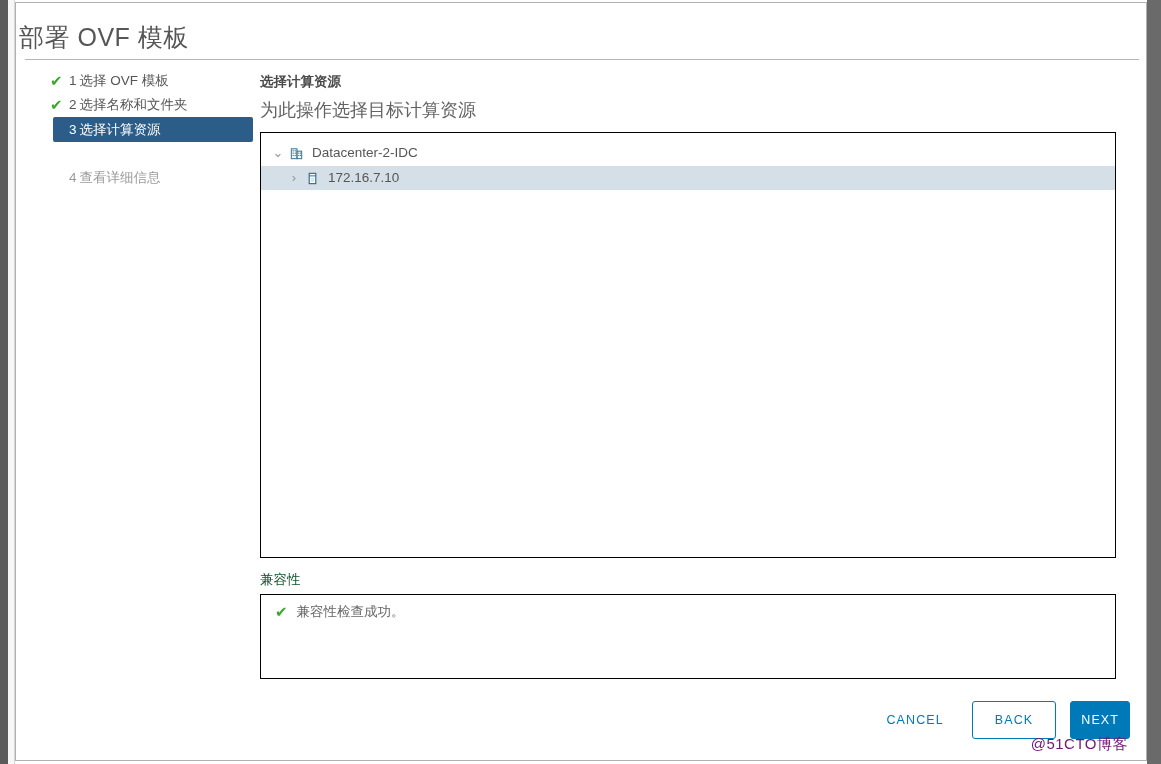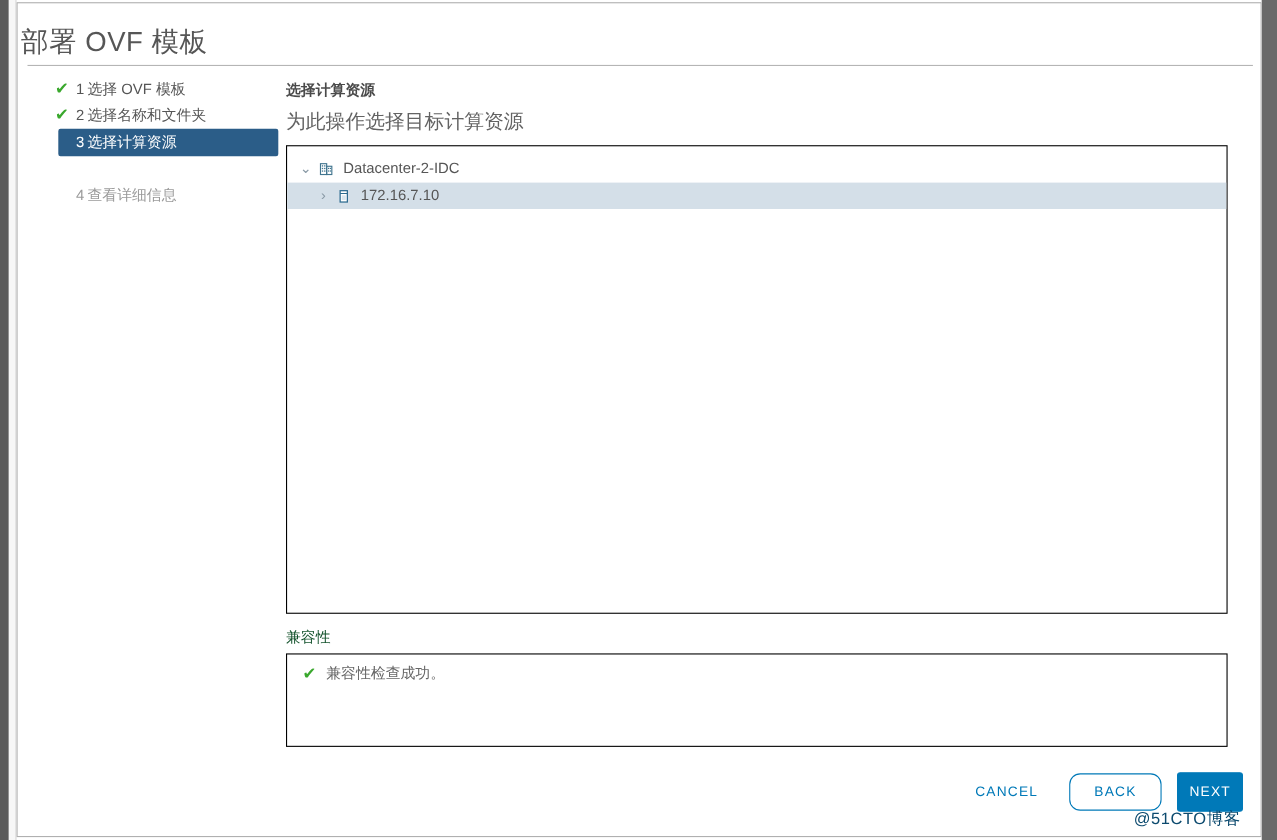--- a/index.html
+++ b/index.html
@@ -221,59 +221,58 @@
   }
 
   
   #footer {
     position: absolute;
     left: 244px;
     right: 16px;
     top: 698px;
     height: 38px;
     display: flex;
-    align-items: center;
     justify-content: flex-end;
   }
   .btn {
     font-family: "Liberation Sans", "DejaVu Sans", sans-serif;
     font-size: 12.5px;
     letter-spacing: 1.1px;
     cursor: pointer;
     box-sizing: border-box;
   }
   #btn-cancel {
     background: transparent;
     border: none;
     color: #0079b8;
     padding: 8px 10px;
     margin-right: 18px;
   }
   #btn-back {
     background: #ffffff;
     border: 1px solid #0079b8;
     color: #0079b8;
-    border-radius: 10px;
+    border-radius: 3px;
     padding: 9px 22px;
     margin-right: 14px;
   }
   #btn-next {
     background: #0079b8;
     border: 1px solid #0079b8;
     color: #ffffff;
     border-radius: 3px;
     padding: 10px 10px;
   }
 
   #watermark {
     position: absolute;
     right: 18px;
     bottom: 6px;
     font-size: 15px;
-    color: #0c4a6e;
+    color: #701a75;
     letter-spacing: 0.5px;
     white-space: nowrap;
   }
 </style>
 </head>
 <body>
 
 <div id="bg-strip-left"></div>
 <div id="bg-strip-left-inner"></div>
 <div id="bg-strip-right"></div>

